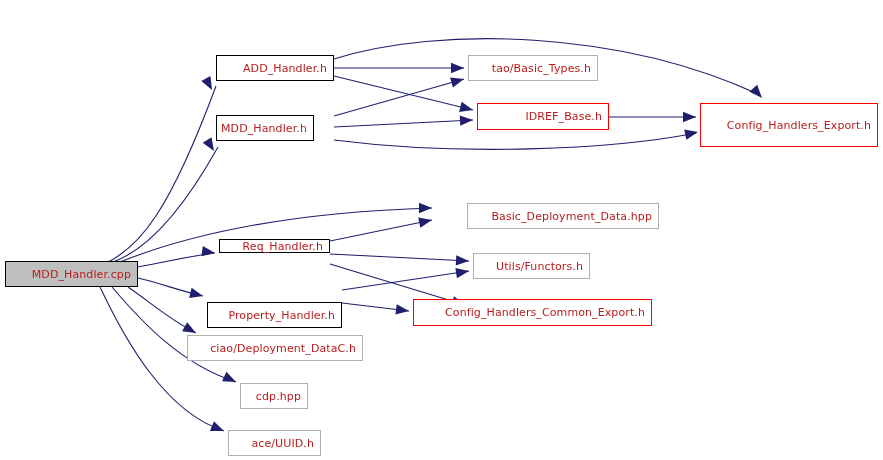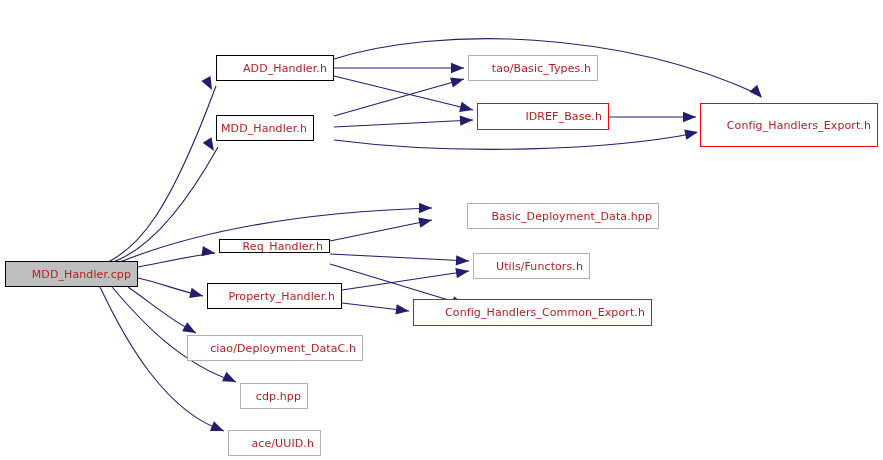--- a/index.html
+++ b/index.html
@@ -166,21 +166,21 @@
       </div>
       <div class="gnode plain" style="left: 436px; top: 203px; width: 192px; height: 26px; margin-left: 31px;">
         <span class="gnode-label">Basic_Deployment_Data.hpp</span>
       </div>
       <div class="gnode hdr" style="left: 219px; top: 239px; width: 111px; height: 14px;">
         <span class="gnode-label">Req_Handler.h</span>
       </div>
       <div class="gnode plain" style="left: 473px; top: 253px; width: 117px; height: 26px;">
         <span class="gnode-label">Utils/Functors.h</span>
       </div>
-      <div class="gnode hdr" style="left: 207px; top: 283px; width: 135px; height: 26px;">
+      <div class="gnode hdr" style="left: 207px; top: 302px; width: 135px; height: 26px;">
         <span class="gnode-label">Property_Handler.h</span>
       </div>
       <div class="gnode export" style="left: 413px; top: 299px; width: 239px; height: 27px;">
         <span class="gnode-label">Config_Handlers_Common_Export.h</span>
       </div>
       <div class="gnode plain" style="left: 187px; top: 335px; width: 176px; height: 26px;">
         <span class="gnode-label">ciao/Deployment_DataC.h</span>
       </div>
       <div class="gnode plain" style="left: 240px; top: 383px; width: 68px; height: 26px; padding-left: 34px;">
         <span class="gnode-label">cdp.hpp</span>

